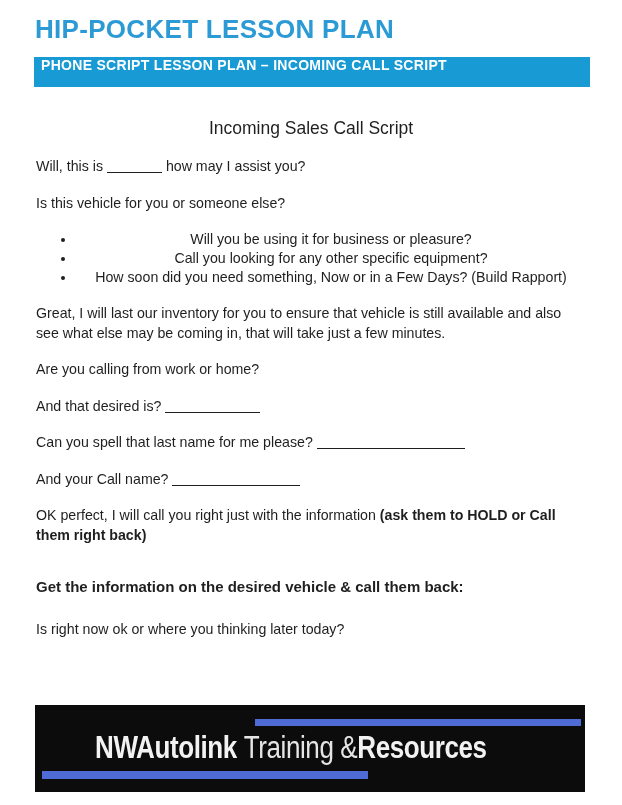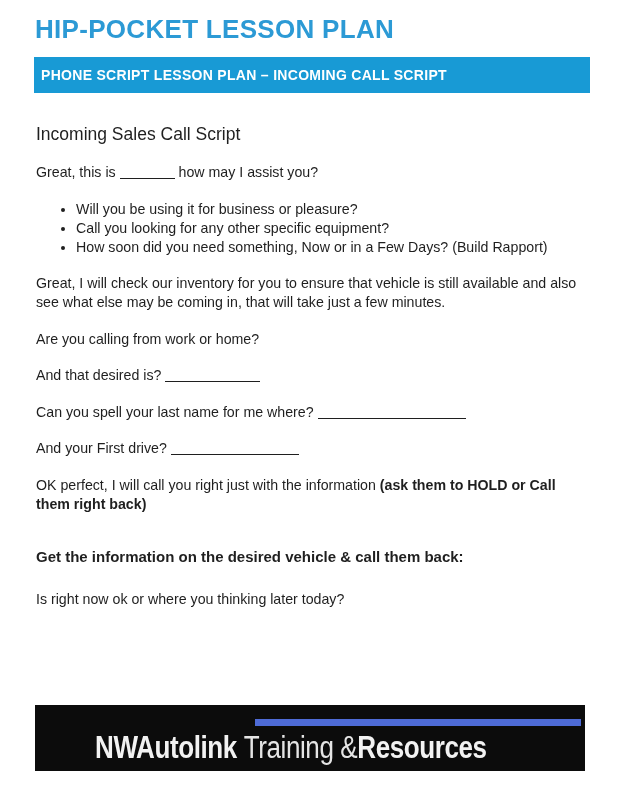--- a/index.html
+++ b/index.html
@@ -22,48 +22,50 @@
   }
   .doc-title{
     margin:14px 32px 0 35px;
     font-size:26px;line-height:31px;
     font-weight:700;
     letter-spacing:0.3px;
     color:var(--title-blue);
   }
   .banner{
     margin:12px 32px 0 34px;
-    height:36px;
+    height:30px;
     background:var(--banner-bg);
     color:var(--banner-text);
     font-size:14px;font-weight:700;
     letter-spacing:0.3px;
-    display:flex;align-items:center;
+    display:flex;
     padding-left:7px;
   }
   .content{
     margin:30px 36px 0 36px;
     width:550px;
   }
   .script-heading{
     font-size:17.5px;
     font-weight:400;
     line-height:22px;
     margin-bottom:18px;
+    text-align:center;
   }
   .para{
     font-size:14.2px;
     line-height:19.5px;
     margin-bottom:17px;
   }
   .para.tight{margin-bottom:0;}
   ul.bullets{
     list-style:disc;
     margin:8px 0 17px 0;
     padding-left:40px;
+    text-align:center;
   }
   ul.bullets li{
     font-size:14.2px;
     line-height:19px;
   }
   .blank{
     display:inline-block;
     border-bottom:1.3px solid var(--body-text);
     height:12px;
     transform:translateY(2px);
@@ -75,21 +77,21 @@
   .bold{font-weight:700;}
   .section-heading{
     font-size:15px;
     font-weight:700;
     line-height:22px;
     margin:31px 0 22px 0;
   }
   .logo-box{
     position:absolute;
     left:35px;top:705px;
-    width:550px;height:66px;
+    width:550px;height:87px;
     background:var(--logo-bg);
     overflow:hidden;
   }
   .logo-bar-top{
     position:absolute;
     left:220px;top:14px;
     width:326px;height:7px;
     background:var(--logo-bar-blue);
   }
   .logo-bar-bottom{
@@ -118,39 +120,40 @@
 <h1 class="doc-title">HIP-POCKET LESSON PLAN</h1>
 
 <div class="banner">
   <span>PHONE SCRIPT LESSON PLAN – INCOMING CALL SCRIPT</span>
 </div>
 
 <div class="content">
 
   <h2 class="script-heading">Incoming Sales Call Script</h2>
 
-  <p class="para"><span>Great, this is</span> <span class="blank blank-sm"></span> <span>how may I assist you?</span></p>
+  <p class="para"><span>Will, this is</span> <span class="blank blank-sm"></span> <span>how may I assist you?</span></p>
 
+  <p class="para">Is this vehicle for you or someone else?</p>
 
 
   <ul class="bullets">
     <li>Will you be using it for business or pleasure?</li>
     <li>Call you looking for any other specific equipment?</li>
     <li>How soon did you need something, Now or in a Few Days? (Build Rapport)</li>
   </ul>
 
-  <p class="para">Great, I will check our inventory for you to ensure that vehicle is still available and also see what else may be coming in, that will take just a few minutes.</p>
+  <p class="para">Great, I will last our inventory for you to ensure that vehicle is still available and also see what else may be coming in, that will take just a few minutes.</p>
 
   <p class="para">Are you calling from work or home?</p>
 
   <p class="para"><span>And that desired is?</span> <span class="blank blank-md"></span></p>
 
-  <p class="para"><span>Can you spell your last name for me where?</span> <span class="blank blank-lg"></span></p>
+  <p class="para"><span>Can you spell that last name for me please?</span> <span class="blank blank-lg"></span></p>
 
-  <p class="para"><span>And your First drive?</span> <span class="blank blank-ml"></span></p>
+  <p class="para"><span>And your Call name?</span> <span class="blank blank-ml"></span></p>
 
   <p class="para"><span>OK perfect, I will call you right just with the information</span> <span class="bold">(ask them to HOLD or Call them right back)</span></p>
 
   <h3 class="section-heading">Get the information on the desired vehicle &amp; call them back:</h3>
 
 
   <p class="para">Is right now ok or where you thinking later today?</p>
 
 </div>
 

